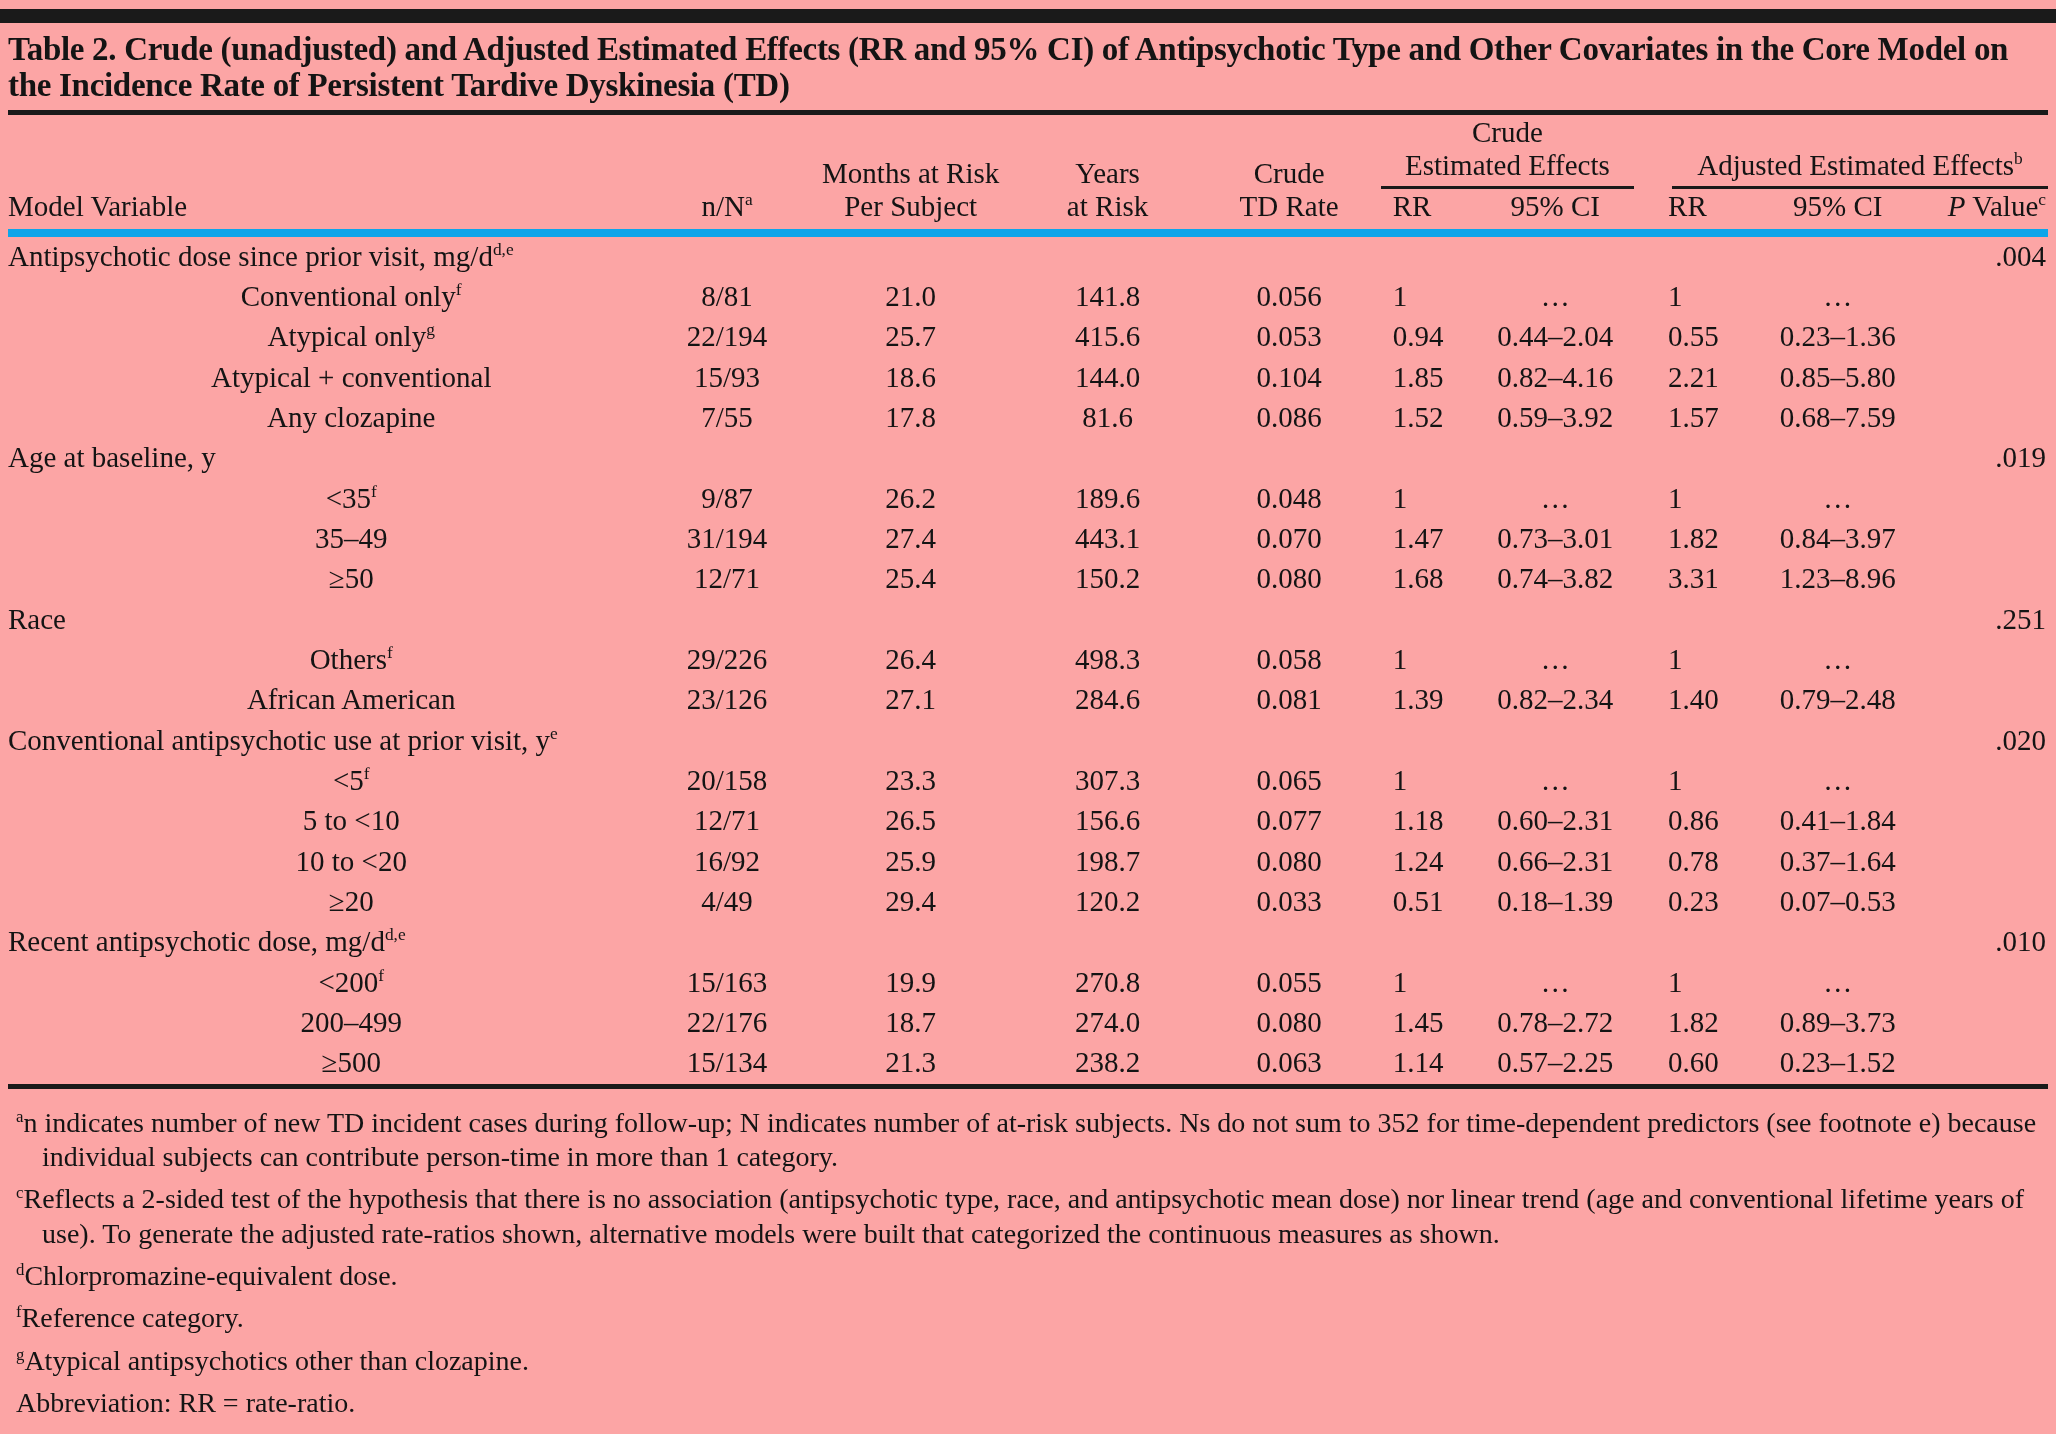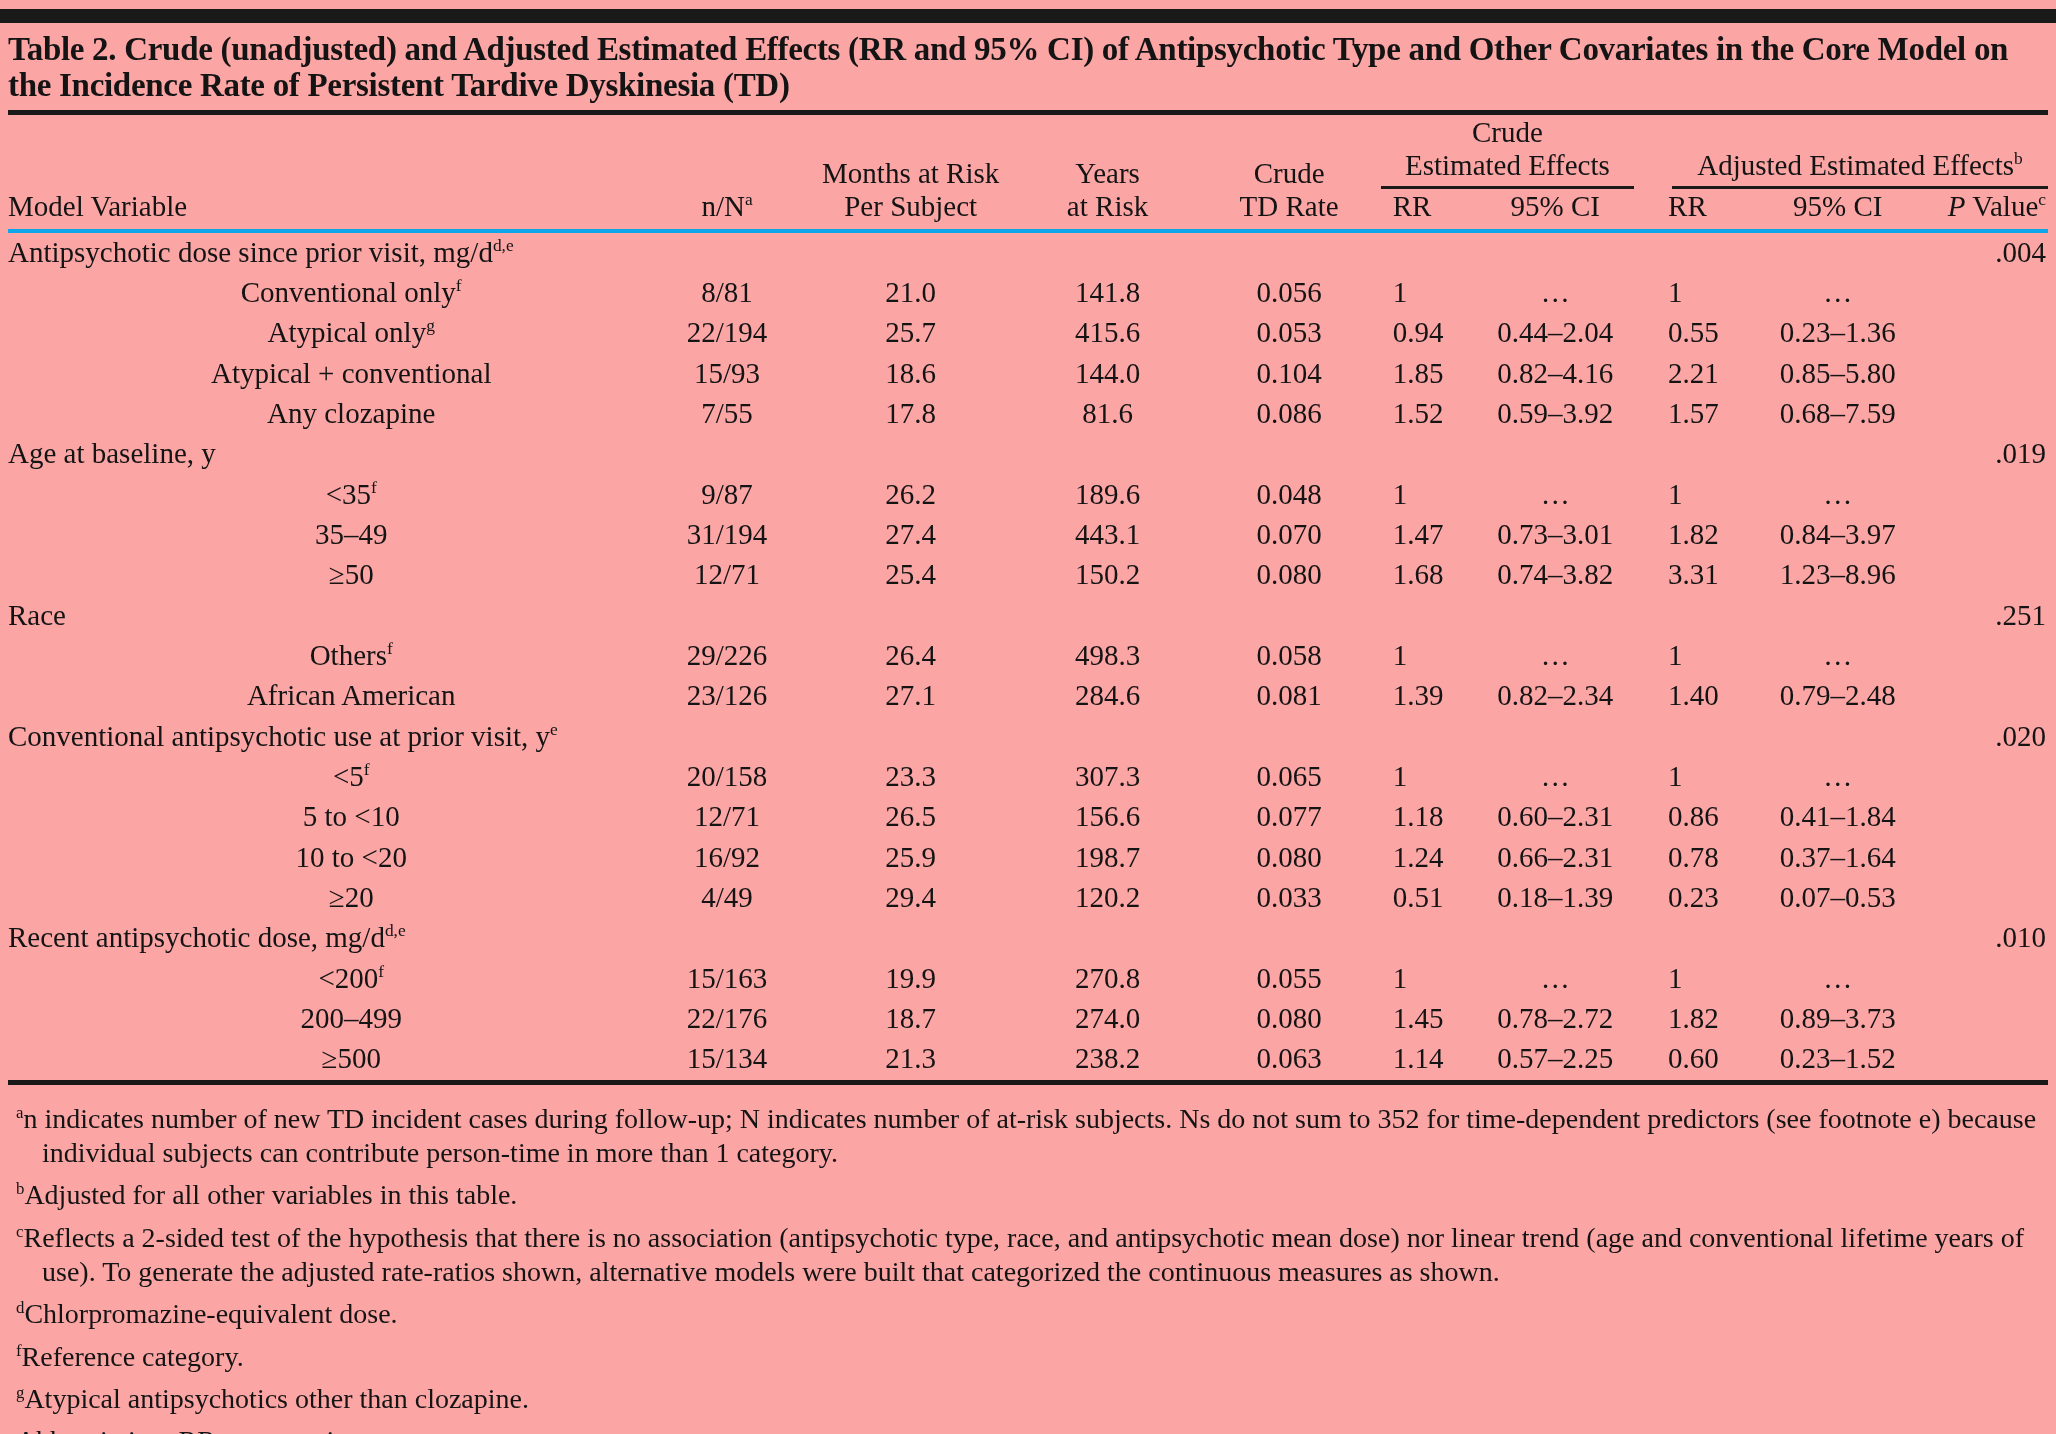--- a/index.html
+++ b/index.html
@@ -19,21 +19,21 @@
 
   table.main { width: 100%; border-collapse: collapse; table-layout: fixed; font-size: 29px; }
   th, td { margin: 0; }
   .c { text-align: center; }
   .l { text-align: left; }
   .rr { text-align: left; padding-left: 22px; }
   .p-col { text-align: right; padding-right: 2px; }
 
   thead th { font-weight: 400; vertical-align: bottom; padding: 1px 0 6px 0; line-height: 1.13; }
   thead th.sp-th { padding: 1px 0 0 0; }
-  .hdr { border-bottom: 4px solid #0ea5e9; }
+  .hdr { border-bottom: 8px solid #0ea5e9; }
   .spanner { border-bottom: 3px solid #1a1a1a; padding-bottom: 4px; }
   .sp-crude { margin: 0 12px 0 10px; }
   .sp-adj { margin-left: 26px; }
 
   tbody td { padding: 3px 0 4px 0; line-height: 1.15; vertical-align: baseline; }
   tbody td.group-label { text-align: left; }
   tbody td.row-label { text-align: center; padding-left: 54px; }
 
   .mid-rule { height: 5px; background: #1a1a1a; }
 
@@ -312,21 +312,20 @@
             <td class="c">0.23–1.52</td>
             <td class="p-col"></td>
           </tr>
         </tbody>
     </table>
 
     <div class="mid-rule"></div>
 
     <div class="footnotes">
       <p class="footnote"><sup>a</sup><span>n indicates number of new TD incident cases during follow-up; N indicates number of at-risk subjects. Ns do not sum to 352 for time-dependent predictors (see footnote e) because individual subjects can contribute person-time in more than 1 category.</span></p>
-      <p class="footnote"><sup>b</sup><span>Adjusted for all other variables in this table.</span></p>
       <p class="footnote"><sup>c</sup><span>Reflects a 2-sided test of the hypothesis that there is no association (antipsychotic type, race, and antipsychotic mean dose) nor linear trend (age and conventional lifetime years of use). To generate the adjusted rate-ratios shown, alternative models were built that categorized the continuous measures as shown.</span></p>
       <p class="footnote"><sup>d</sup><span>Chlorpromazine-equivalent dose.</span></p>
       <p class="footnote"><sup>f</sup><span>Reference category.</span></p>
       <p class="footnote"><sup>g</sup><span>Atypical antipsychotics other than clozapine.</span></p>
       <p class="footnote"><sup></sup><span>Abbreviation: RR = rate-ratio.</span></p>
     </div>
 
   </div>
 </div>
 

